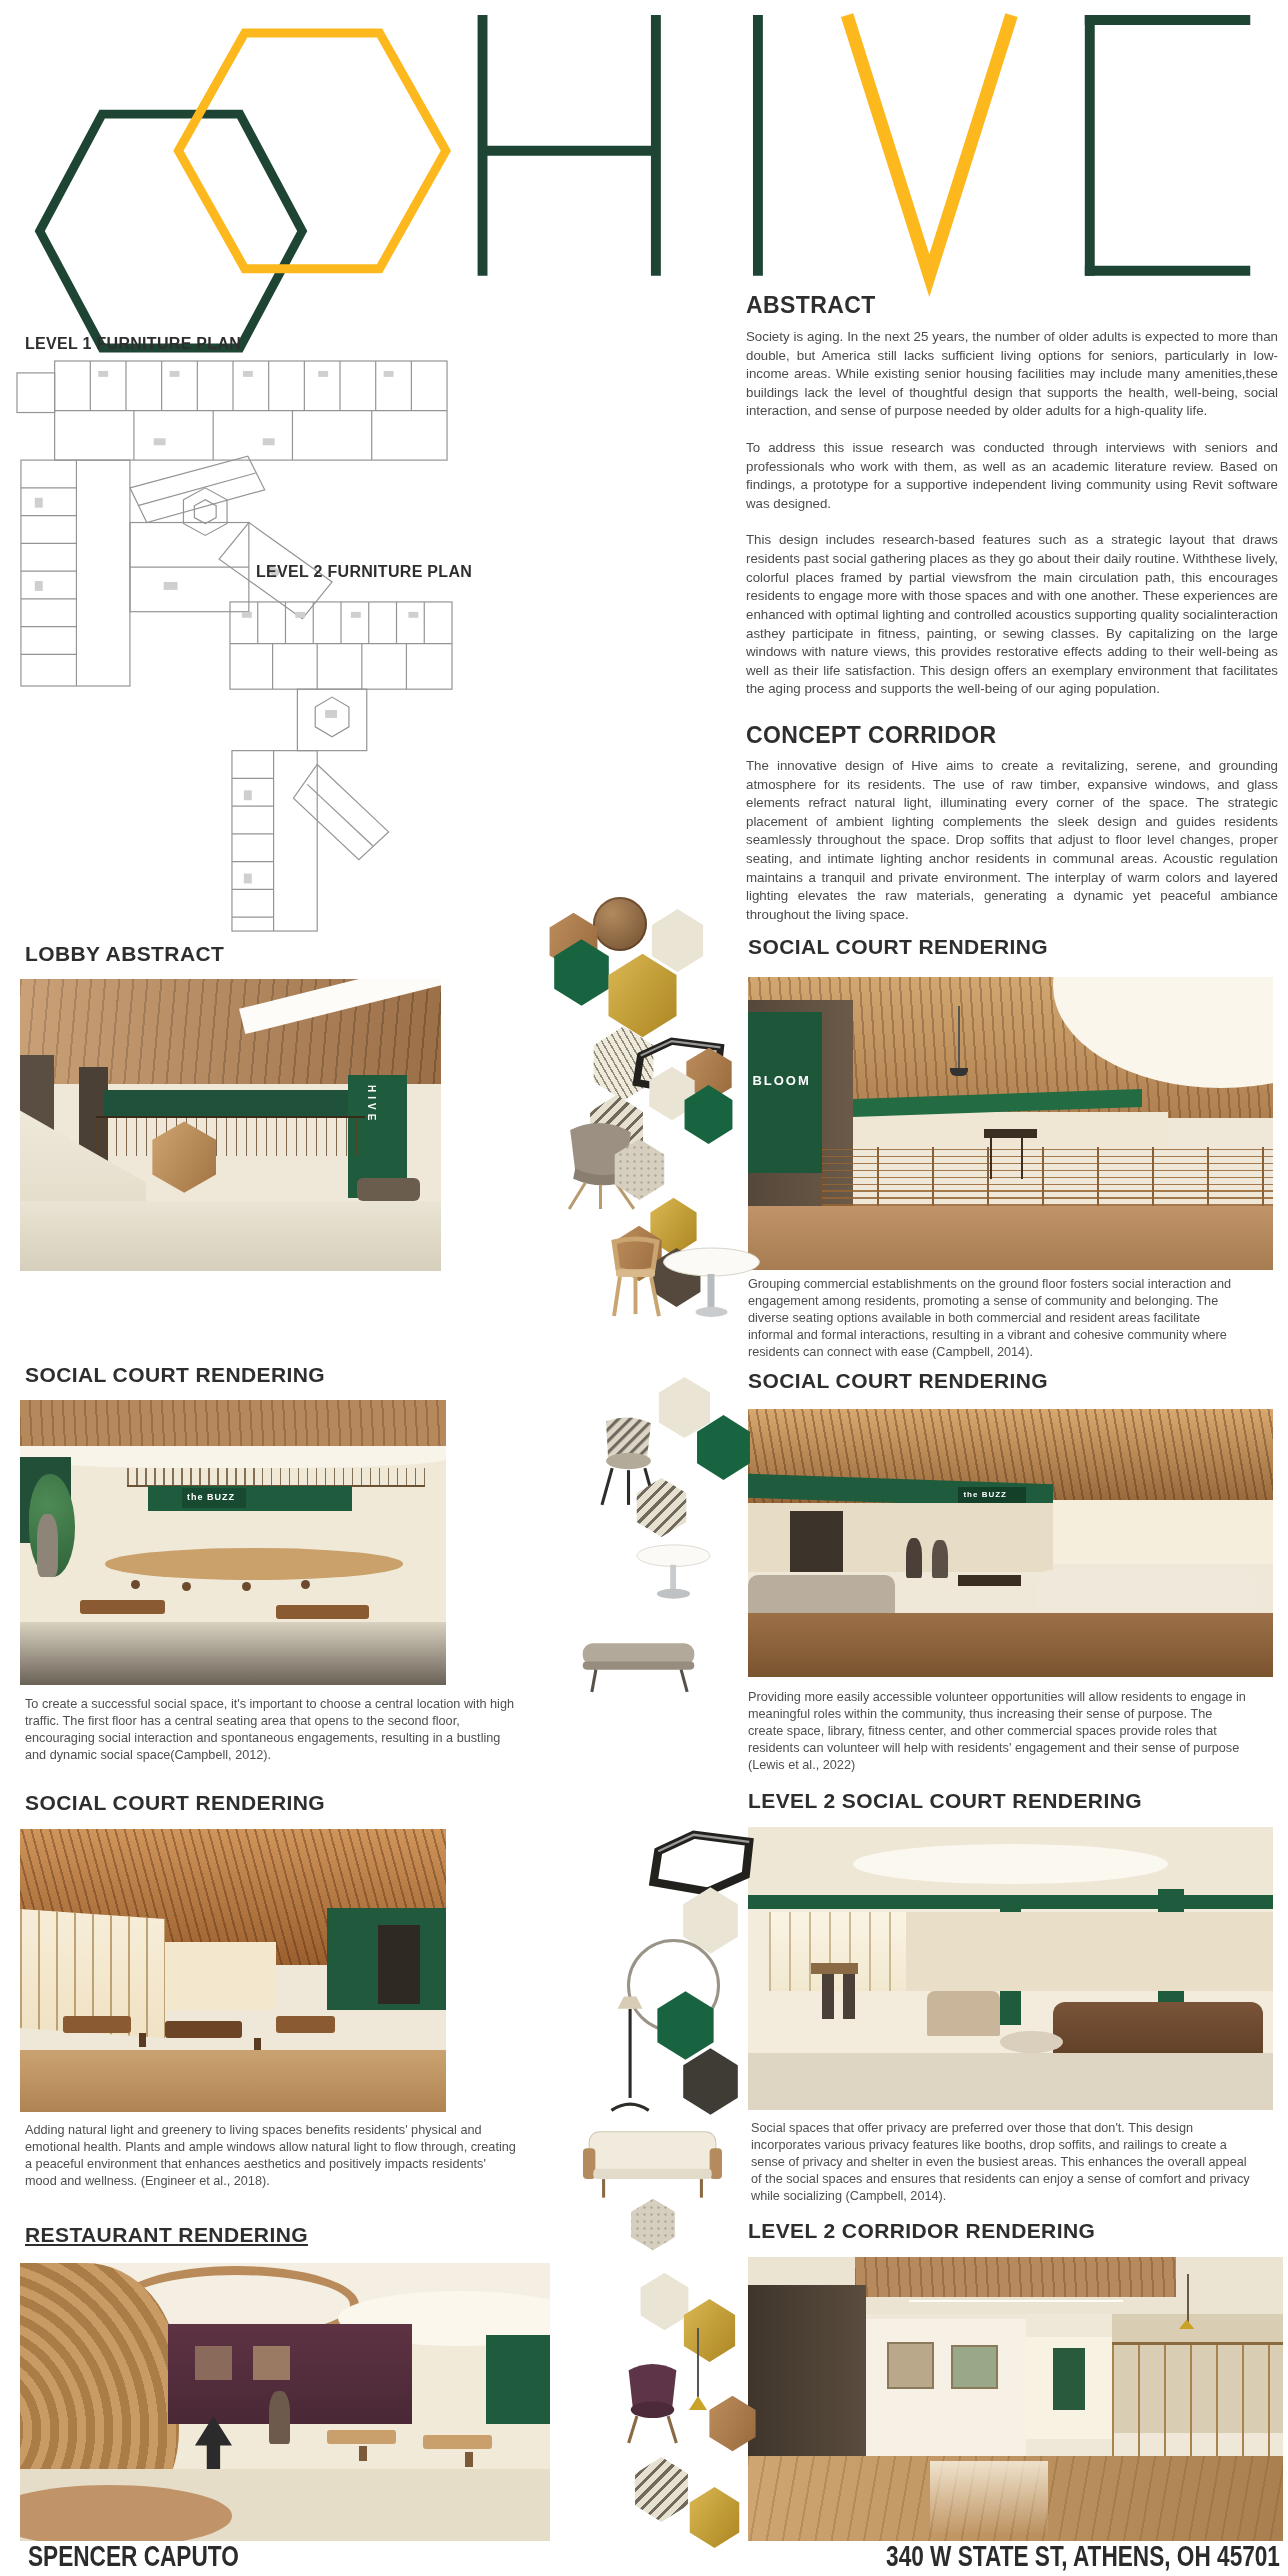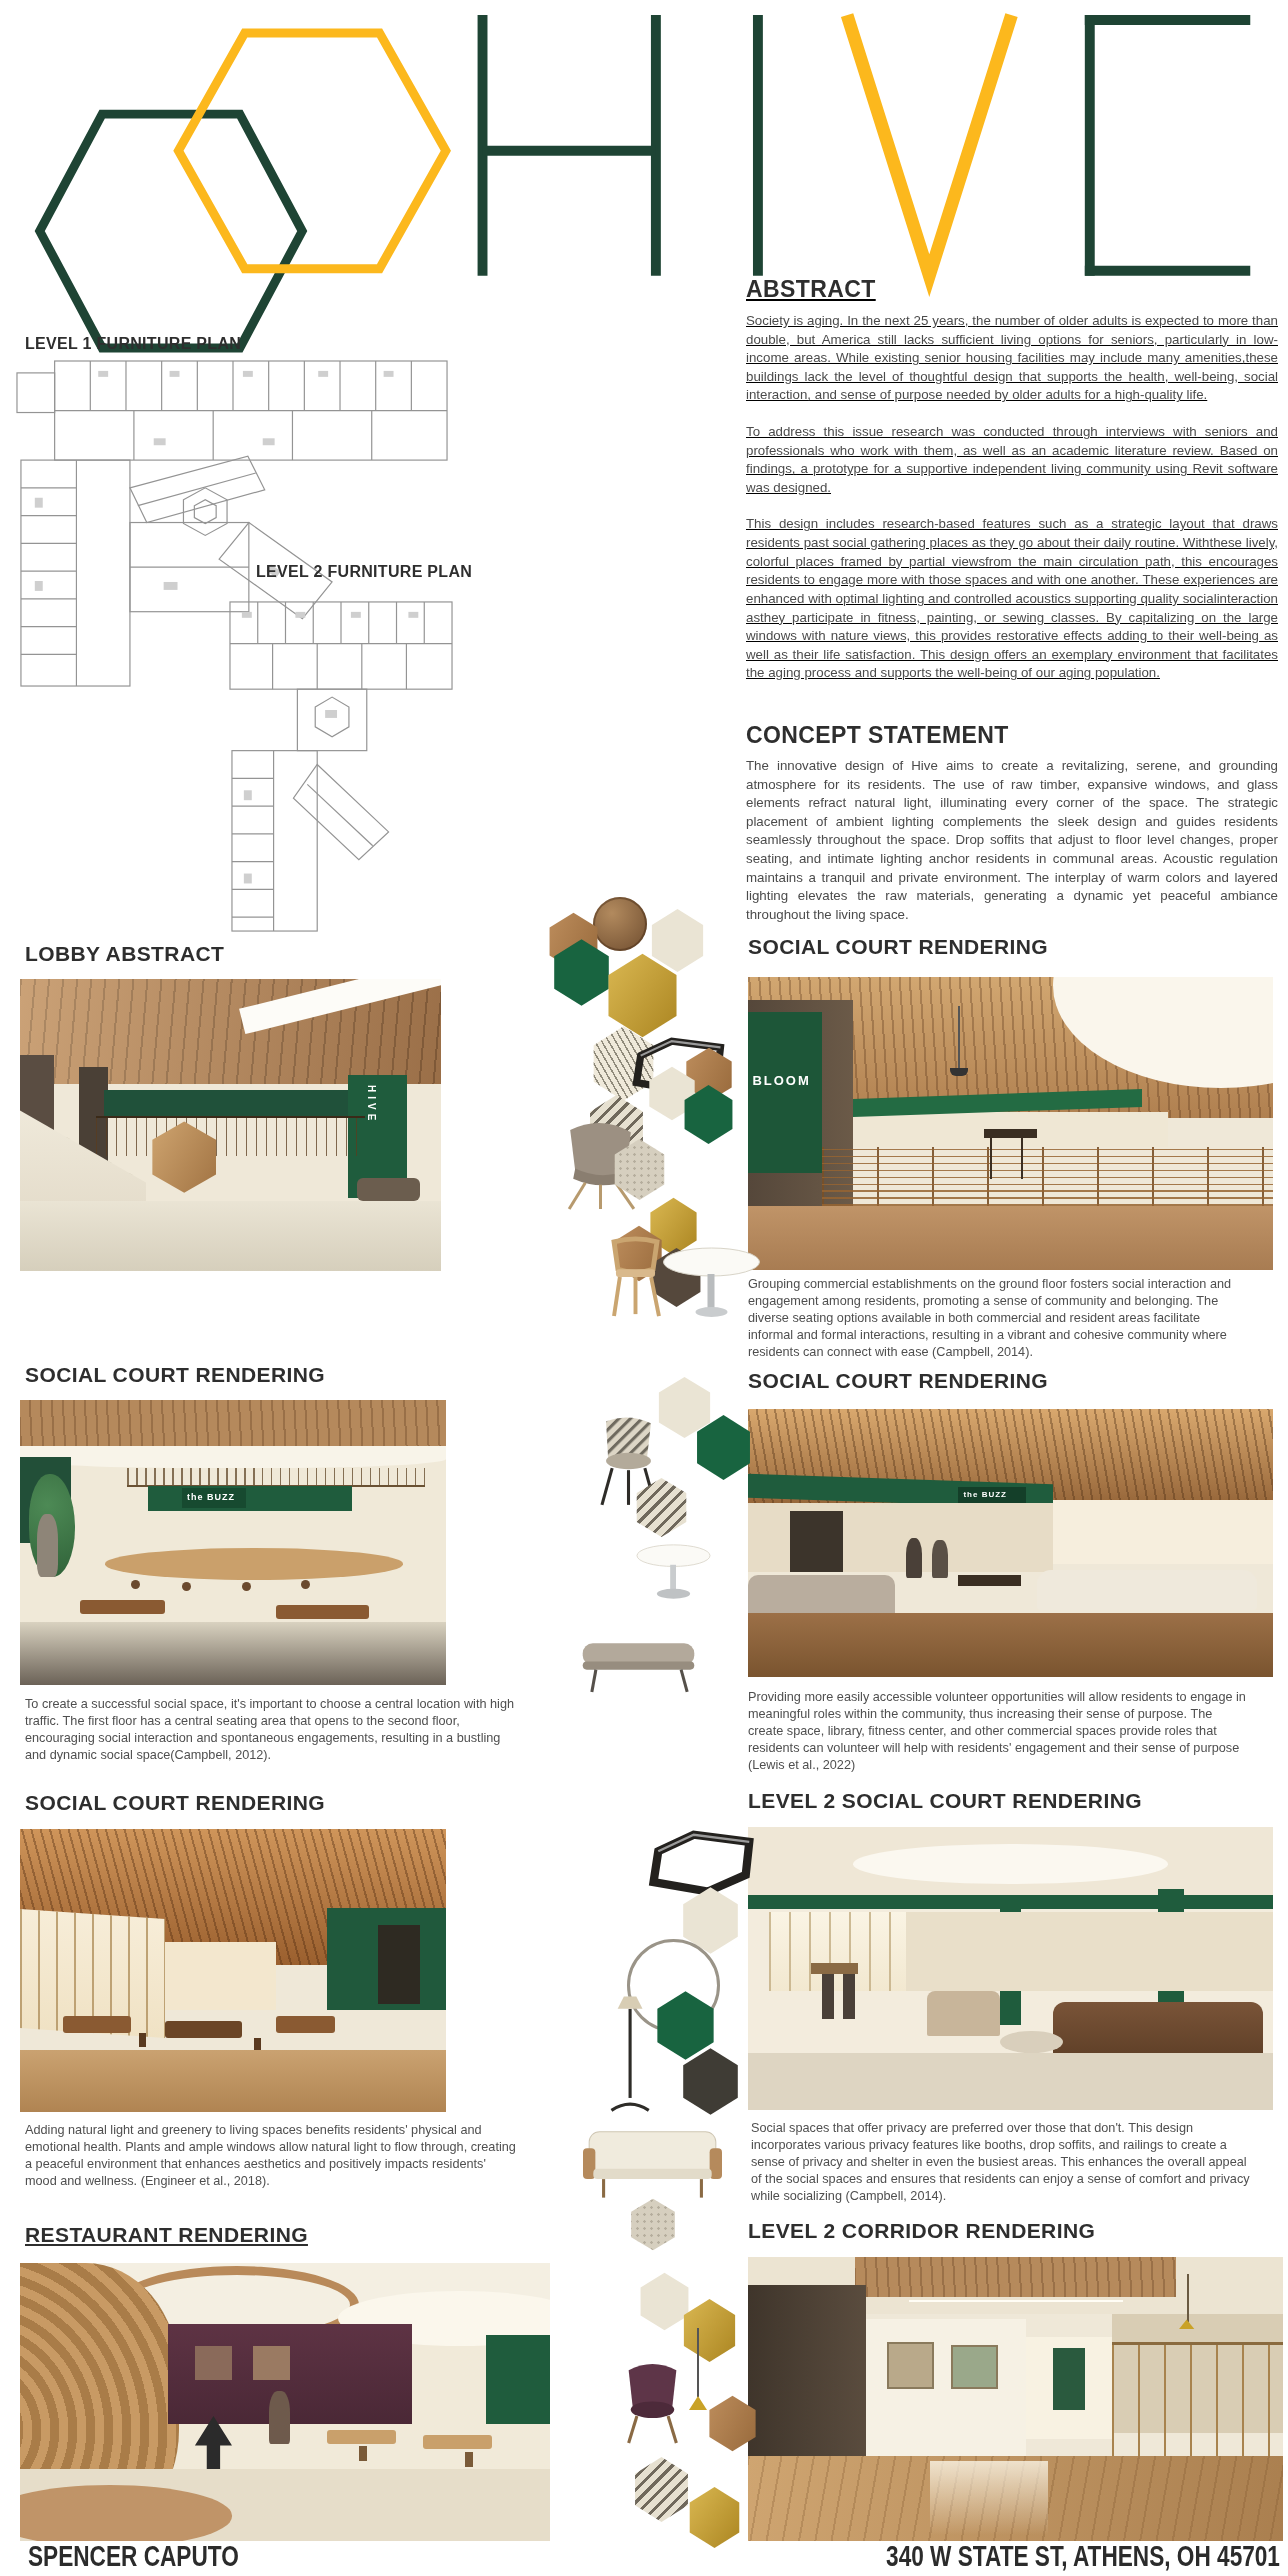--- a/index.html
+++ b/index.html
@@ -134,29 +134,29 @@
       <rect x="14" y="16" width="10" height="6"></rect>
         <rect x="68" y="16" width="10" height="6"></rect>
       <rect x="124" y="16" width="10" height="6"></rect>
         <rect x="182" y="16" width="10" height="6"></rect>
       <rect x="16" y="196" width="8" height="10"></rect>
         <rect x="16" y="280" width="8" height="10"></rect>
       <rect x="98" y="115" width="12" height="8"></rect>
     </g>
   </svg>
 
-  <div class="abs" style="left:746px;top:276px;width:532px;text-decoration:underline;">
+  <div class="abs" style="left:746px;top:292px;width:532px;">
     <div class="h1" style="margin-bottom:9px;">ABSTRACT</div>
     <p class="body-text" style="margin:0 0 18px 0;">Society is aging. In the next 25 years, the number of older adults is expected to more than double, but America still lacks sufficient living options for seniors, particularly in low-income areas. While existing senior housing facilities may include many amenities,these buildings lack the level of thoughtful design that supports the health, well-being, social interaction, and sense of purpose needed by older adults for a high-quality life.</p>
     <p class="body-text" style="margin:0 0 18px 0;">To address this issue research was conducted through interviews with seniors and professionals who work with them, as well as an academic literature review. Based on findings, a prototype for a supportive independent living community using Revit software was designed.</p>
     <p class="body-text" style="margin:0;">This design includes research-based features such as a strategic layout that draws residents past social gathering places as they go about their daily routine. Withthese lively, colorful places framed by partial viewsfrom the main circulation path, this encourages residents to engage more with those spaces and with one another. These experiences are enhanced with optimal lighting and controlled acoustics supporting quality socialinteraction asthey participate in fitness, painting, or sewing classes. By capitalizing on the large windows with nature views, this provides restorative effects adding to their well-being as well as their life satisfaction. This design offers an exemplary environment that facilitates the aging process and supports the well-being of our aging population.</p>
   </div>
 
   <div class="abs" style="left:746px;top:722px;width:532px;">
-    <div class="h1" style="margin-bottom:8px;">CONCEPT STATEMENT</div>
+    <div class="h1" style="margin-bottom:8px;">CONCEPT CORRIDOR</div>
     <p class="body-text" style="margin:0;">The innovative design of Hive aims to create a revitalizing, serene, and grounding atmosphere for its residents. The use of raw timber, expansive windows, and glass elements refract natural light, illuminating every corner of the space. The strategic placement of ambient lighting complements the sleek design and guides residents seamlessly throughout the space. Drop soffits that adjust to floor level changes, proper seating, and intimate lighting anchor residents in communal areas. Acoustic regulation maintains a tranquil and private environment. The interplay of warm colors and layered lighting elevates the raw materials, generating a dynamic yet peaceful ambiance throughout the living space.</p>
   </div>
 
   <div class="abs h2" style="left:25px;top:942px;">LOBBY ABSTRACT</div>
   <div class="sc" style="left:20px;top:979px;width:421px;height:292px;">
     <div class="ly slats" style="left:0;top:0;width:100%;height:36%;background-color:#b98a5c;background-image:linear-gradient(100deg,rgba(255,235,200,.25),rgba(60,30,10,.25)),repeating-linear-gradient(95deg,rgba(60,35,15,.3) 0 2px,transparent 2px 14px);"></div>
     <div class="ly" style="left:52%;top:1%;width:52%;height:9%;background:#fdfcf8;transform:rotate(-14deg);"></div>
     <div class="ly" style="left:0;top:26%;width:8%;height:48%;background:#5a4d42;"></div>
     <div class="ly" style="left:14%;top:30%;width:7%;height:40%;background:#4a4036;"></div>
     <div class="ly" style="left:20%;top:38%;width:62%;height:9%;background:#20513a;"></div>

